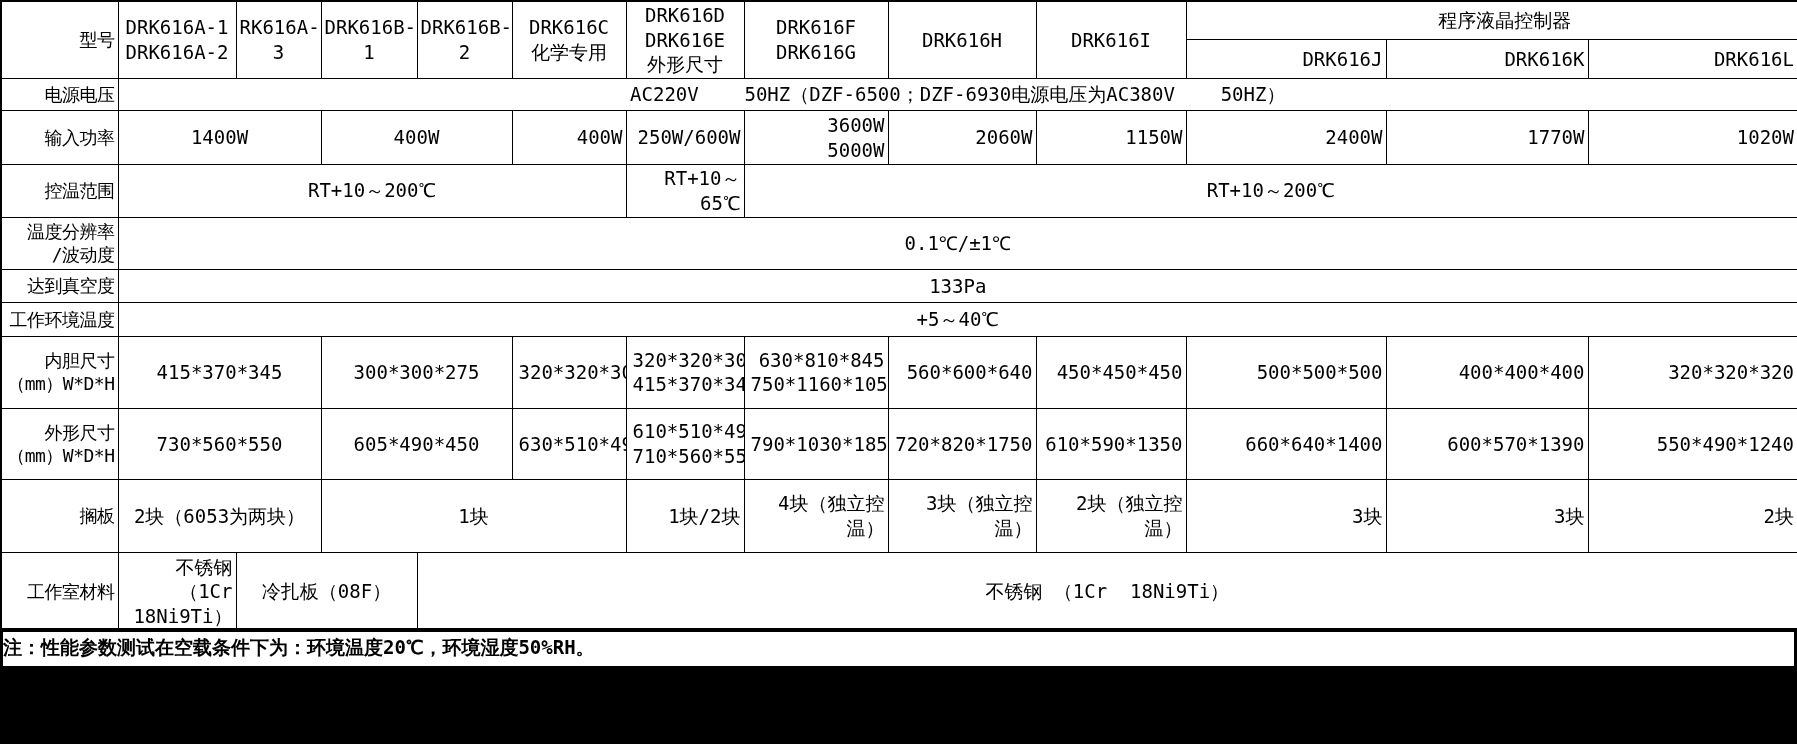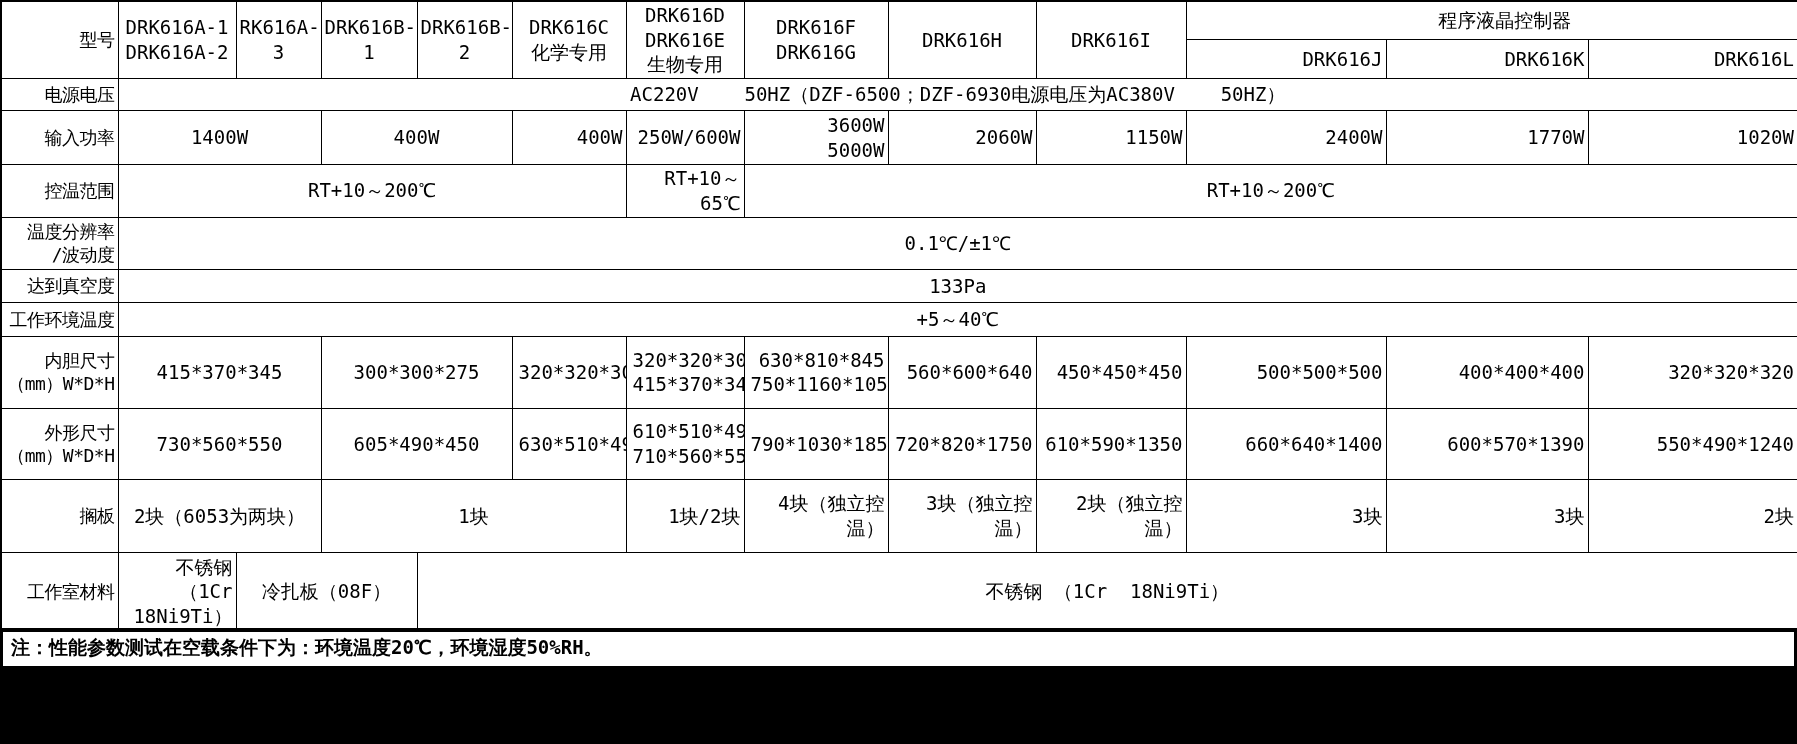--- a/index.html
+++ b/index.html
@@ -19,21 +19,21 @@
     white-space:pre-wrap; overflow:hidden;
     padding:1px 3px; vertical-align:middle;
   }
   .ac { text-align:center; }
   .al { text-align:right; padding-left:6px; }
   .lbl { text-align:right; padding-left:4px; font-size:18px; letter-spacing:-0.5px; }
   .grp { border-bottom:1px solid #000;padding-left:29px; }
   .note-row {
     box-sizing:border-box; height:40px; width:1797px;
     border:3px solid #000; border-bottom:2px solid #000;
-    display:flex; align-items:center; padding-left:8px;
+    display:flex; align-items:center; 
     font-size:19px; font-weight:bold;
   }
   .black-bar { flex:1; background:#000; width:1797px; }
 </style>
 </head>
 <body>
 
 <div class="sheet">
   <table class="spec">
     <colgroup>
@@ -56,21 +56,21 @@
         <td class="lbl" rowspan="2">型号</td>
         <td class="ac" rowspan="2">DRK616A-1
 DRK616A-2</td>
         <td class="ac" rowspan="2">RK616A-3</td>
         <td class="ac" rowspan="2">DRK616B-1</td>
         <td class="ac" rowspan="2">DRK616B-2</td>
         <td class="ac" rowspan="2">DRK616C
 化学专用</td>
         <td class="ac" rowspan="2">DRK616D
 DRK616E
-生物专用</td>
+外形尺寸</td>
         <td class="ac" rowspan="2">DRK616F
 DRK616G</td>
         <td class="ac" rowspan="2">DRK616H</td>
         <td class="ac" rowspan="2">DRK616I</td>
         <td class="ac grp" colspan="3">程序液晶控制器</td>
       </tr>
       <tr style="height:37px">
         <td class="al">DRK616J</td>
         <td class="al">DRK616K</td>
         <td class="al">DRK616L</td>

